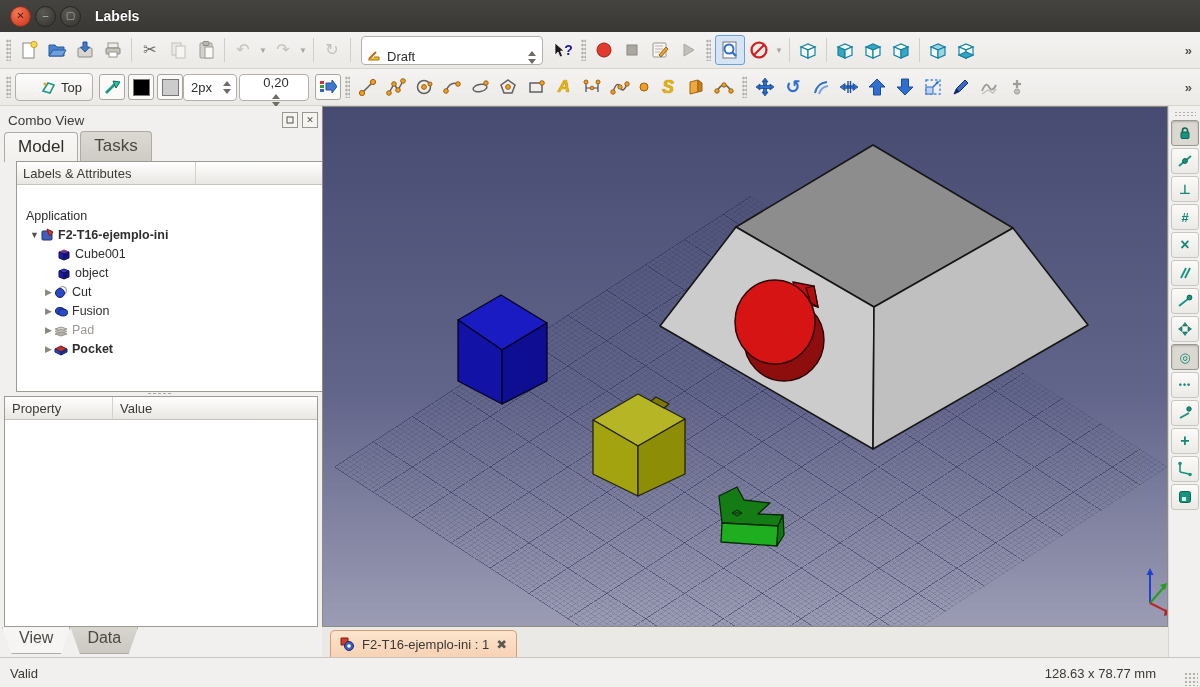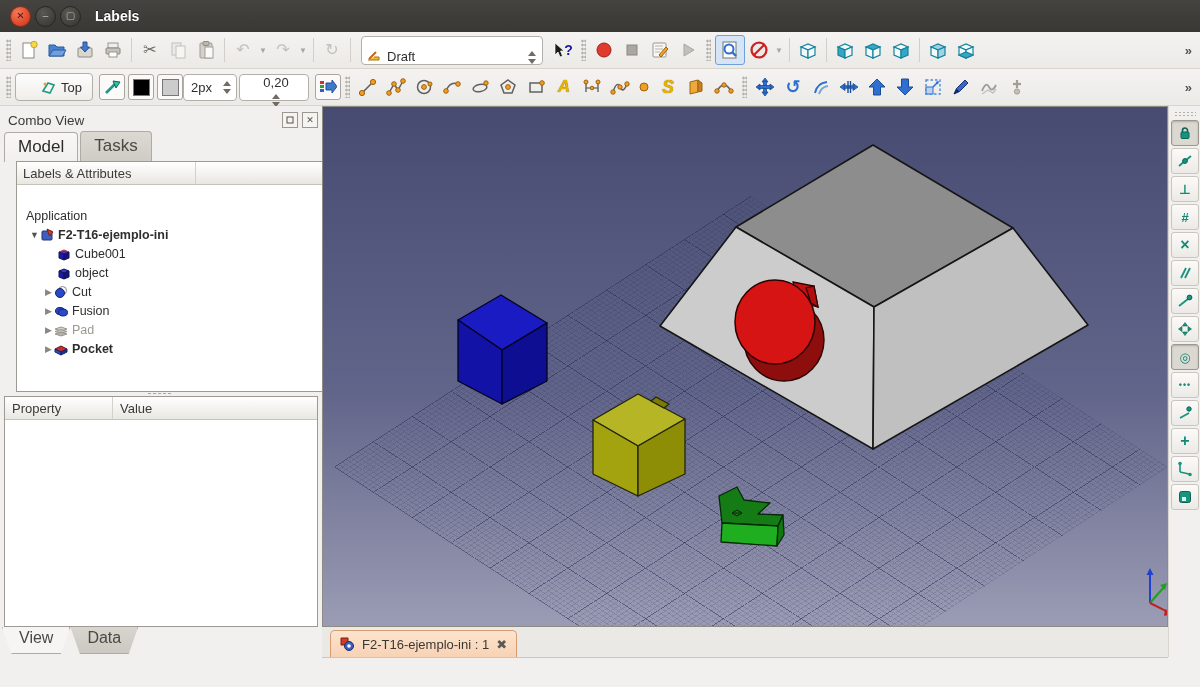--- a/index.html
+++ b/index.html
@@ -765,14 +765,19 @@
         </svg>
       </div>
     <div class="sb">
       <svg width="16" height="16">
           <rect x="2.5" y="2.5" width="11" height="11" rx="2" fill="#17937e" stroke="#0b6352"></rect>
           <rect x="5" y="8" width="4" height="4" fill="#d9f2ec"></rect>
         </svg>
       </div>
   </div>
 
+  <div class="statusbar">
+    <div class="st-left">Valid</div>
+    <div class="st-right">128.63 x 78.77 mm</div>
+    <div class="grip"></div>
+  </div>
 
 </div>
 
 </body></html>

